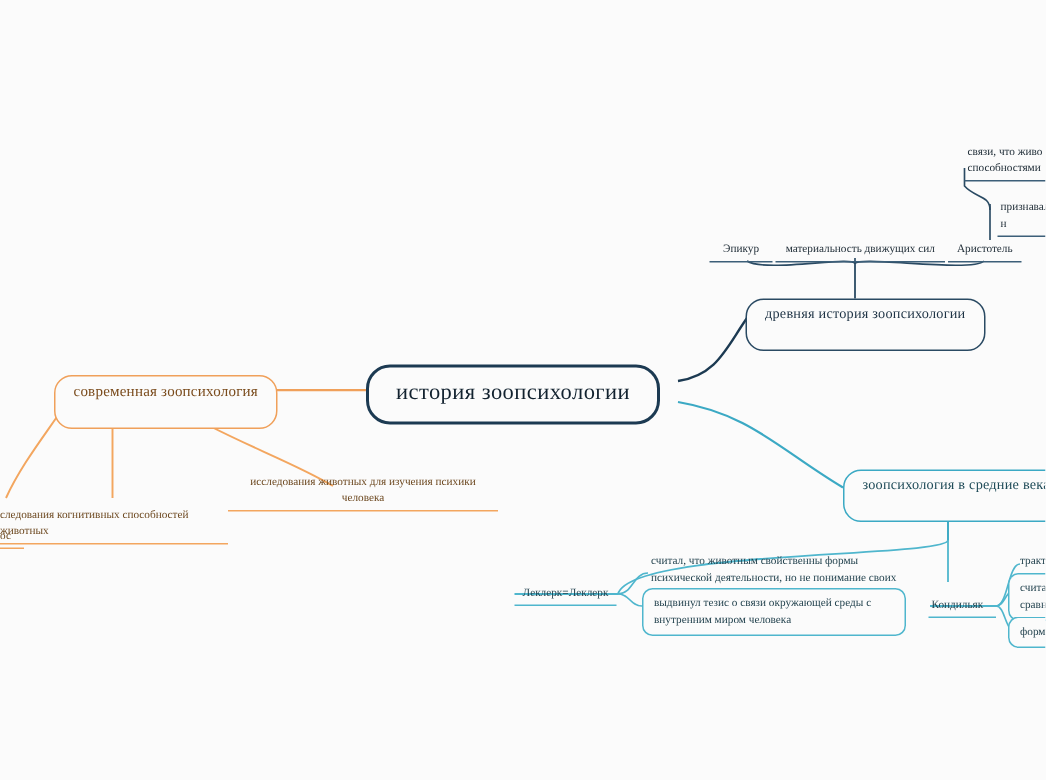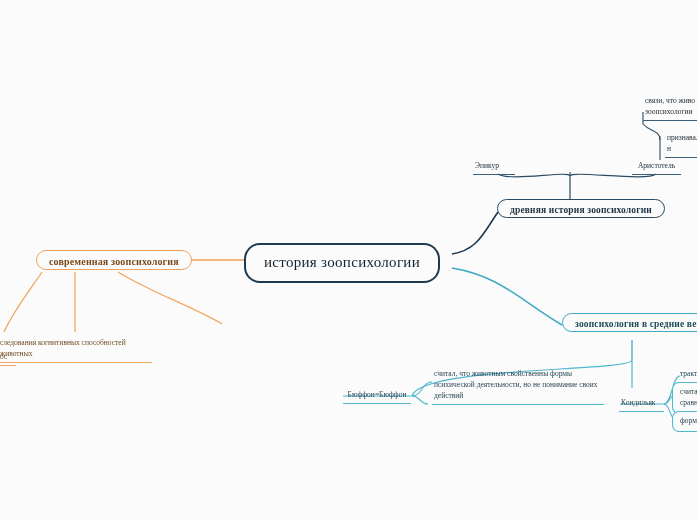--- a/index.html
+++ b/index.html
@@ -35,24 +35,23 @@
     background: #fbfbfb;
     font-size: 15px;
     color: #12222f;
     padding: 9px 18px 10px 18px;
     letter-spacing: .3px;
   }
   
   .pill {
     border-radius: 12px;
     background: #fbfbfb;
-    padding: 5px 12px 2px 12px;
+    padding: 5px 12px 18px 12px;
     font-size: 9.5px;
     letter-spacing: .15px;
-    font-weight: bold;
   }
   .pill.navy {
     border: 1.3px solid #2a4a63;
     color: #1d3244;
   }
   .pill.teal {
     border: 1.3px solid #3ba9c4;
     color: #1f4b58;
   }
   .pill.orange {
@@ -137,64 +136,73 @@
   </div>
 
   <div class="node pill navy" style="left:497px; top:199px;">
     <span>древняя история зоопсихологии</span>
   </div>
 
   <div class="node pill teal" style="left:562px; top:313px;">
     <span>зоопсихология в средние века</span>
   </div>
 
-  <div class="node leaf navy" style="left:473px; top:161px; width:42px; text-align:left;">
+  <div class="node leaf navy" style="left:473px; top:161px; width:42px; text-align:center;">
     <span>Эпикур</span>
   </div>
 
+  <div class="node leaf navy" style="left:517px; top:161px; width:113px; text-align:center;">
+    <span>материальность движущих сил</span>
+  </div>
 
   <div class="node leaf navy" style="left:632px; top:161px; width:49px; text-align:center;">
     <span>Аристотель</span>
   </div>
 
   <div class="node leaf navy clip" style="left:643px; top:96px; width:56px;">
     <span>связи, что живо</span><br>
-    <span>зоопсихологии</span>
+    <span>способностями</span>
   </div>
 
   <div class="node leaf navy clip" style="left:665px; top:133px; width:34px;">
     <span>признавал н</span>
   </div>
 
   <div class="node leaf teal" style="left:343px; top:390px; width:68px; text-align:center;">
-    <span>Бюффон=Бюффон</span>
+    <span>Леклерк=Леклерк</span>
   </div>
 
   <div class="node leaf teal" style="left:432px; top:369px; width:172px;">
     <span>считал, что животным свойственны формы психической деятельности, но не понимание своих действий</span>
   </div>
 
+  <div class="node boxed" style="left:428px; top:392px; width:176px;">
+    <span>выдвинул тезис о связи окружающей среды с внутренним миром человека</span>
+  </div>
 
   <div class="node leaf teal" style="left:619px; top:398px; width:45px; text-align:left;">
     <span>Кондильяк</span>
   </div>
 
   <div class="node leaf teal clip" style="left:678px; top:369px; width:21px; border-bottom:none;">
     <span>трактат</span>
   </div>
 
   <div class="node boxed clip" style="left:672px; top:382px; width:27px; border-right:none; border-radius:7px 0 0 7px;">
     <span>считал</span><br>
     <span>сравни</span>
   </div>
 
   <div class="node boxed clip" style="left:672px; top:411px; width:27px; border-right:none; border-radius:7px 0 0 7px;">
     <span>формы</span>
   </div>
 
+  <div class="node leaf orange" style="left:152px; top:316px; width:180px; text-align:center;">
+    <span>исследования животных для изучения психики человека</span>
+  </div>
 
   <div class="node leaf orange clip" style="left:-2px; top:338px; width:154px;">
     <span>следования когнитивных способностей животных</span>
   </div>
 
   <div class="node leaf orange clip" style="left:-2px; top:352px; width:18px;">
     <span>ос</span>
   </div>
 
 </div>

